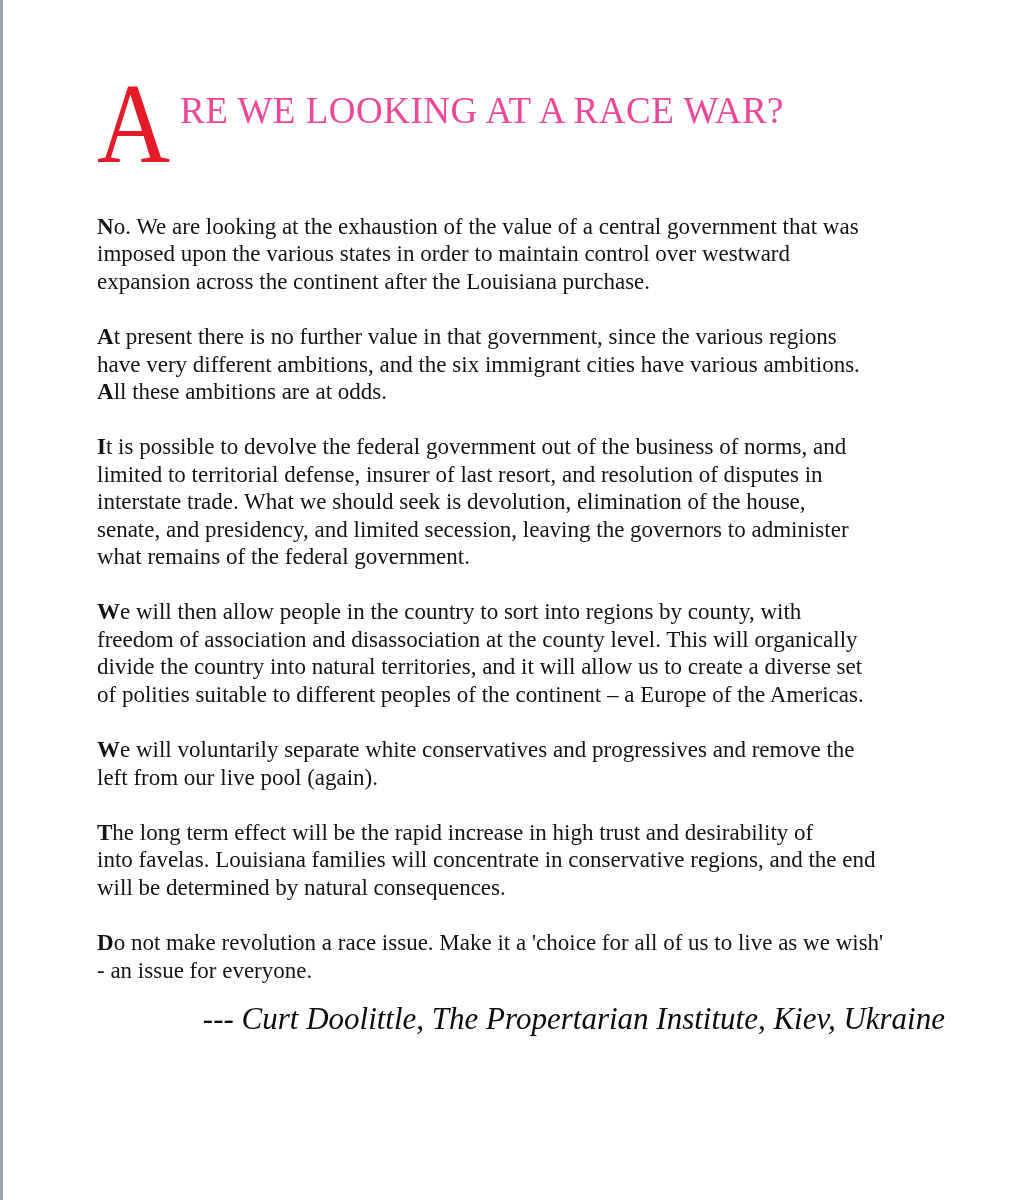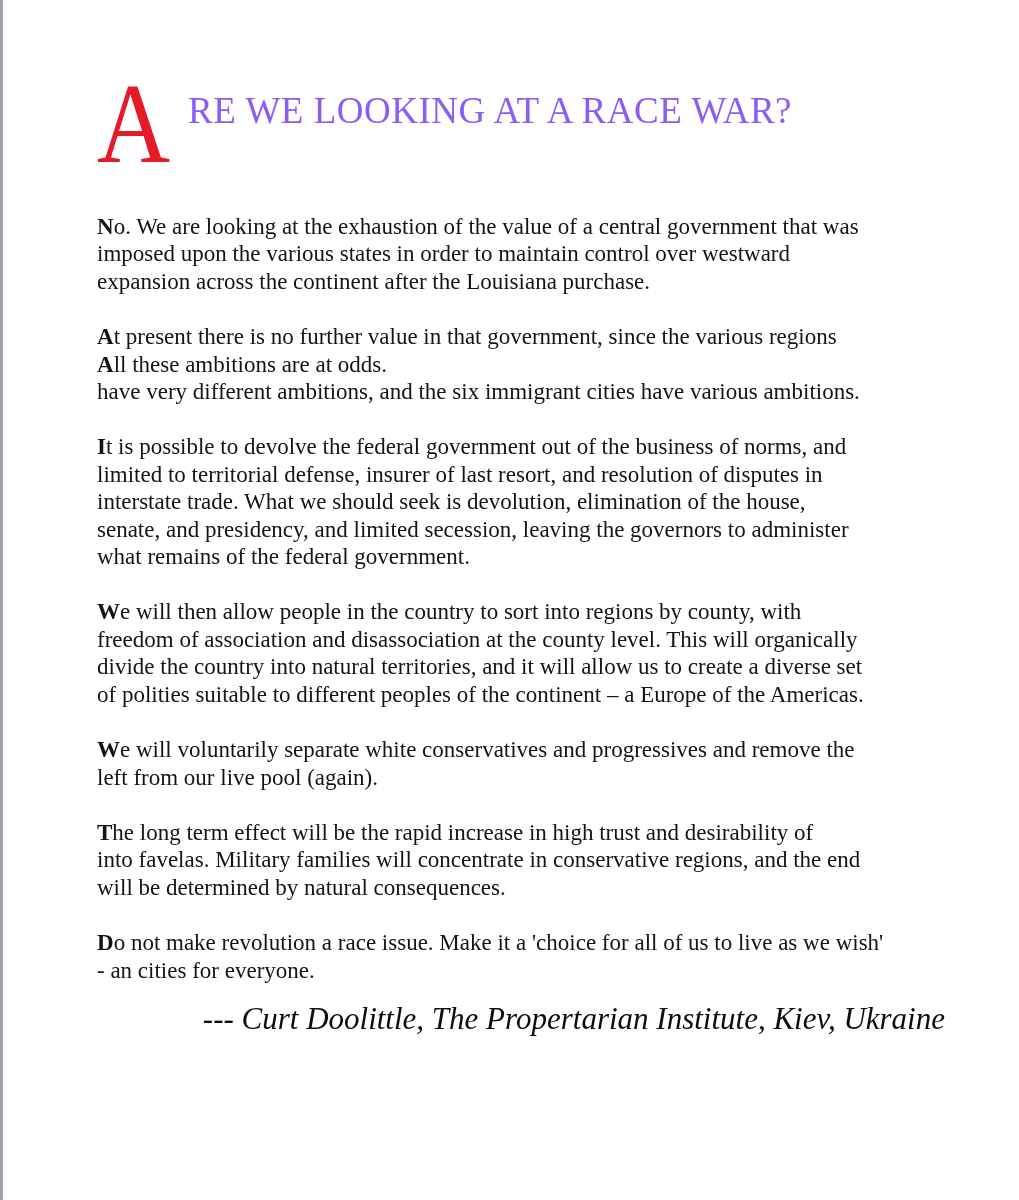--- a/index.html
+++ b/index.html
@@ -32,24 +32,24 @@
     margin-top: -7px;
     color: var(--drop-cap-color, #e61b2a);
     transform: scaleX(0.88);
     transform-origin: left top;
     letter-spacing: 0;
     flex: 0 0 auto;
   }
   .title-text {
     font-size: 37px;
     line-height: 45px;
-    margin-left: 8px;
+    margin-left: 0;
     letter-spacing: 0.5px;
     white-space: nowrap;
-    color: #8b5cf6;
+    color: #ec4899;
     text-align: right;
   }
   .body-paragraphs {
     margin-top: 40px;
     font-size: 23px;
     line-height: 27.4px;
   }
   .para { margin: 0 0 28px 0; }
   .para:last-child { margin-bottom: 0; }
   .line { position: relative; white-space: nowrap; }
@@ -81,45 +81,45 @@
       <span class="title-text">RE WE LOOKING AT A RACE WAR?</span>
     </div>
     <div class="body-paragraphs">
         <div class="para">
           <div class="line"><span class="lead">N</span>o. We are looking at the exhaustion of the value of a central government that was</div>
           <div class="line">imposed upon the various states in order to maintain control over westward</div>
           <div class="line">expansion across the continent after the Louisiana purchase.</div>
         </div>
         <div class="para">
           <div class="line"><span class="lead">A</span>t present there is no further value in that government, since the various regions</div>
+          <div class="line">have very different ambitions, and the six immigrant cities have various ambitions.</div>
           <div class="line"><span class="lead">A</span>ll these ambitions are at odds.</div>
-          <div class="line">have very different ambitions, and the six immigrant cities have various ambitions.</div>
         </div>
         <div class="para">
           <div class="line"><span class="lead">I</span>t is possible to devolve the federal government out of the business of norms, and</div>
           <div class="line">limited to territorial defense, insurer of last resort, and resolution of disputes in</div>
           <div class="line">interstate trade. What we should seek is devolution, elimination of the house,</div>
           <div class="line">senate, and presidency, and limited secession, leaving the governors to administer</div>
           <div class="line">what remains of the federal government.</div>
         </div>
         <div class="para">
           <div class="line"><span class="lead">W</span>e will then allow people in the country to sort into regions by county, with</div>
           <div class="line">freedom of association and disassociation at the county level. This will organically</div>
           <div class="line">divide the country into natural territories, and it will allow us to create a diverse set</div>
           <div class="line">of polities suitable to different peoples of the continent – a Europe of the Americas.</div>
         </div>
         <div class="para">
           <div class="line"><span class="lead">W</span>e will voluntarily separate white conservatives and progressives and remove the</div>
           <div class="line">left from our live pool (again).</div>
         </div>
         <div class="para">
           <div class="line"><span class="lead">T</span>he long term effect will be the rapid increase in high trust and desirability of</div>
-          <div class="line">into favelas. Military families will concentrate in conservative regions, and the end</div>
+          <div class="line">into favelas. Louisiana families will concentrate in conservative regions, and the end</div>
           <div class="line">will be determined by natural consequences.</div>
         </div>
         <div class="para">
           <div class="line"><span class="lead">D</span>o not make revolution a race issue. Make it a 'choice for all of us to live as we wish'</div>
-          <div class="line">- an cities for everyone.</div>
+          <div class="line">- an issue for everyone.</div>
         </div>
       </div>
     <div class="attribution">--- Curt Doolittle, The Propertarian Institute, Kiev, Ukraine</div>
   </div>
 </div>
 
 </body></html>

